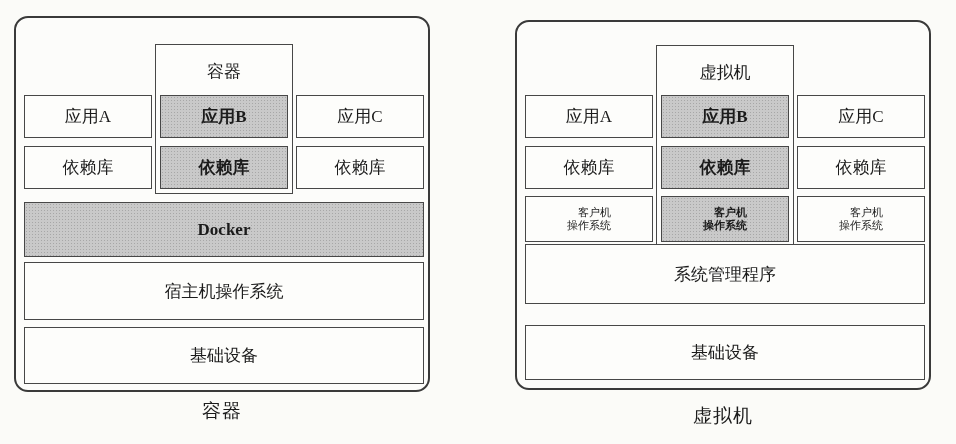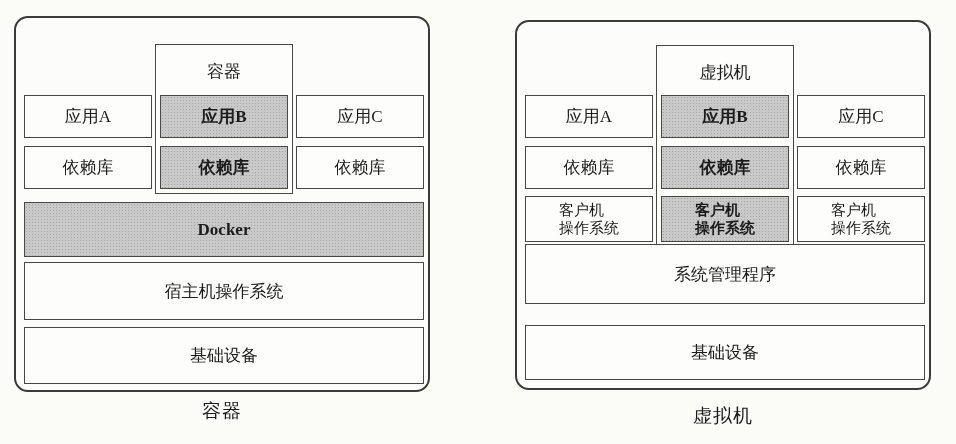--- a/index.html
+++ b/index.html
@@ -20,42 +20,42 @@
   }
   .panel-left  { left:14px;  top:16px; width:416px; height:376px; }
   .panel-right { left:515px; top:20px; width:416px; height:370px; }
 
   .box {
     position:absolute;
     border:1.5px solid #474747;
     background:#fdfdfb;
     display:flex; align-items:center; justify-content:center;
     font-size:17px;
-    text-align:left;
+    text-align:right;
     z-index:2;
   }
   .shaded {
     background-color:#c9c9c9;
     background-image:radial-gradient(circle, rgba(110,110,110,0.38) 0.8px, transparent 1px);
     background-size:3px 3px;
     font-weight:bold;
   }
   .tallbox {
     position:absolute;
     border:1.5px solid #474747;
     background:#fdfdfb;
     z-index:1;
   }
   .tallbox .tall-label {
     display:block;
     text-align:center;
     padding-top:15px;
     font-size:17px;
   }
-  .two-line { white-space:pre-line; font-size:15px; line-height:1.2; }
+  .two-line { white-space:pre-line; font-size:11px; line-height:1.2; }
   .caption {
     position:absolute;
     text-align:center;
     font-size:19px;
     letter-spacing:1px;
   }
   .caption-left  { left:14px;  top:398px; width:416px; }
   .caption-right { left:515px; top:403px; width:416px; }
 
   

